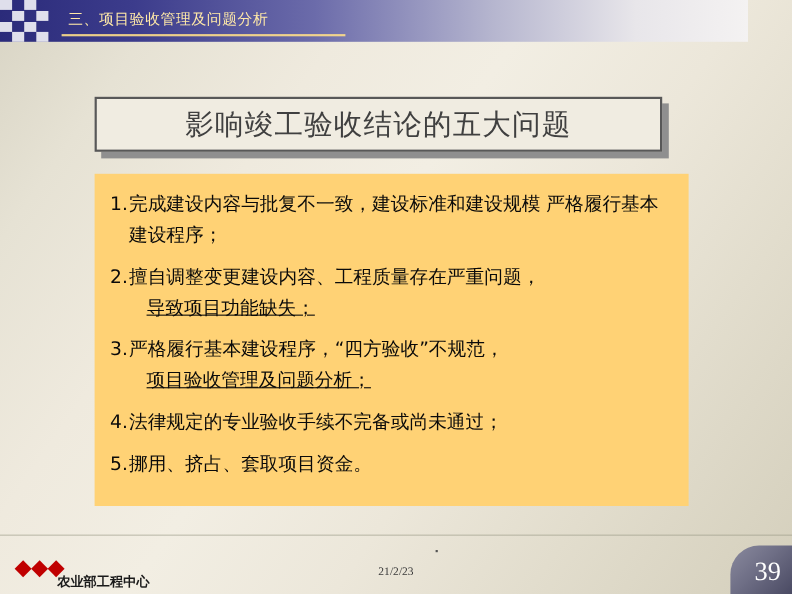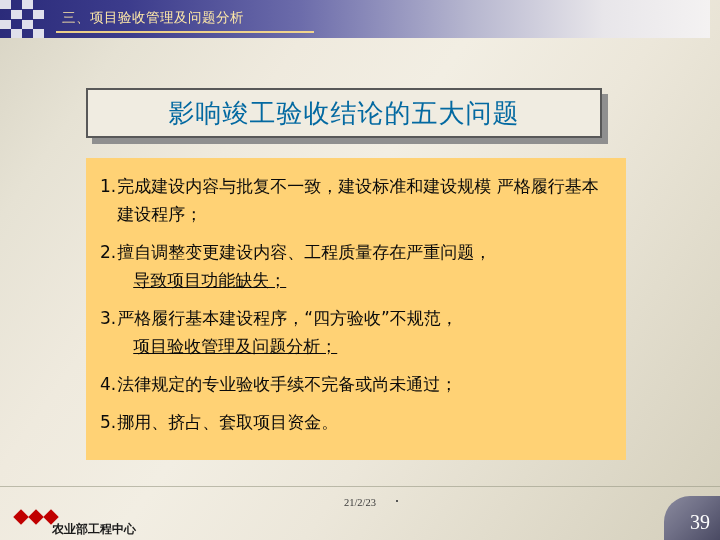--- a/index.html
+++ b/index.html
@@ -20,21 +20,20 @@
     overflow: hidden;
   }
   
   .header-band {
     position: absolute;
     left: 0;
     top: 0;
     width: 680px;
     height: 38px;
     background: linear-gradient(90deg, #2b2b7a 0%, #3c3c8c 18%, #6b6baa 42%, #b6b6cf 66%, #e8e6ea 85%, #f4f2f2 100%);
-    padding-left: 30px;
   }
   .header-checker {
     position: absolute;
     left: 0;
     top: 0;
     width: 46px;
     height: 38px;
   }
   .header-checker i {
     position: absolute;
@@ -80,21 +79,21 @@
     height: 50px;
     background: #f0ece1;
     border: 2px solid #585858;
     box-sizing: border-box;
     display: flex;
     align-items: center;
     justify-content: center;
   }
   .title-text {
     font-size: 26px;
-    color: #0369a1;
+    color: #404040;
     font-family: "DejaVu Sans", "Liberation Sans", sans-serif;
     letter-spacing: 1px;
     font-weight: 500;
   }
   
   .content-box {
     position: absolute;
     left: 86px;
     top: 158px;
     width: 540px;
@@ -154,21 +153,21 @@
     top: 521px;
     font-size: 12px;
     color: #1a1a1a;
     font-weight: bold;
     font-family: "DejaVu Sans", "Liberation Sans", sans-serif;
     white-space: nowrap;
   }
   .footer-date {
     position: absolute;
     left: 0;
-    top: 497px;
+    top: 515px;
     width: 720px;
     text-align: center;
     font-size: 10.5px;
     color: #3a3a3a;
     font-family: "Liberation Serif", serif;
   }
   .footer-dot {
     position: absolute;
     left: 396px;
     top: 500px;
@@ -182,21 +181,21 @@
     bottom: 0;
     width: 56px;
     height: 44px;
     background: linear-gradient(135deg, #8a8a9e 0%, #6f6f86 45%, #4a4a63 100%);
     border-top-left-radius: 26px;
   }
   .page-num {
     position: absolute;
     right: 10px;
     bottom: 6px;
-    font-size: 20px;
+    font-size: 24px;
     color: #ffffff;
     font-family: "Liberation Serif", serif;
   }
 </style>
 </head>
 <body>
 
 <div class="slide">
 
   <div class="header-band">

